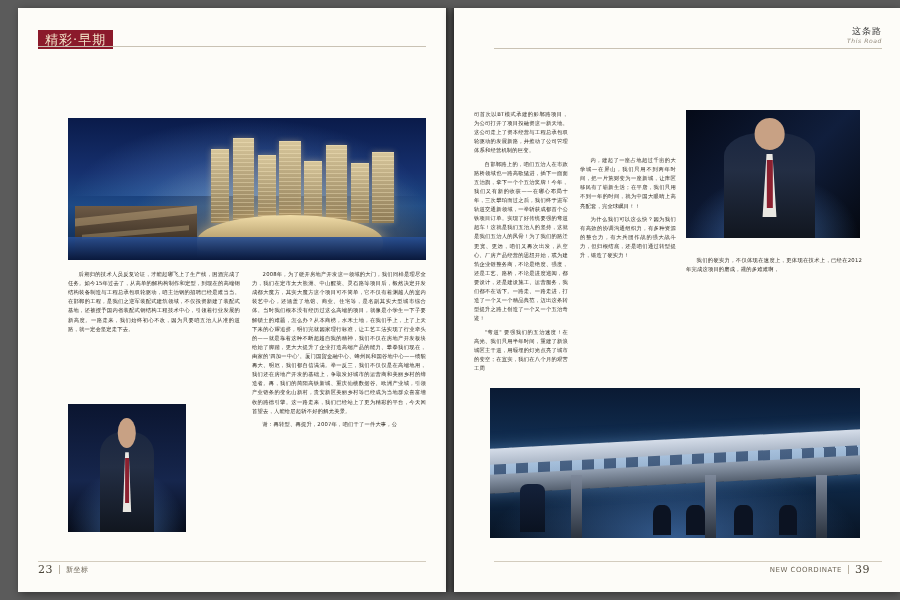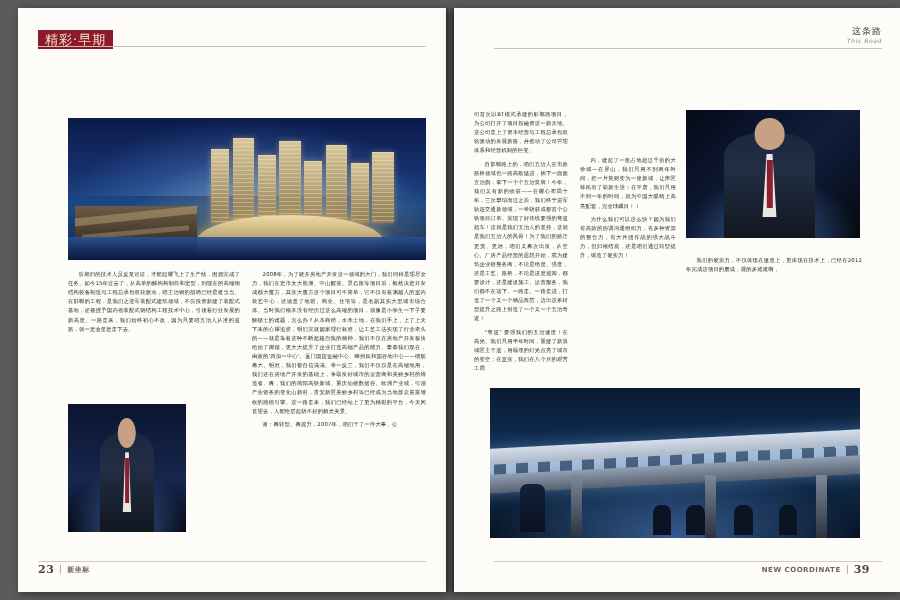--- a/index.html
+++ b/index.html
@@ -101,21 +101,20 @@
   
   .footer {
     position: absolute;
     bottom: 16px;
     font-size: 7px;
     color: #6e6658;
     letter-spacing: .5px;
     display: flex;
     align-items: center;
     gap: 6px;
-    font-weight: bold;
   }
   .footer.left { left: 20px; }
   .footer.right { right: 32px; text-align: right; }
   .pagenum {
     font-size: 11px;
     color: #4a4438;
     font-family: "DejaVu Serif", "Liberation Serif", serif;
   }
   .fdiv {
     width: 1px;

